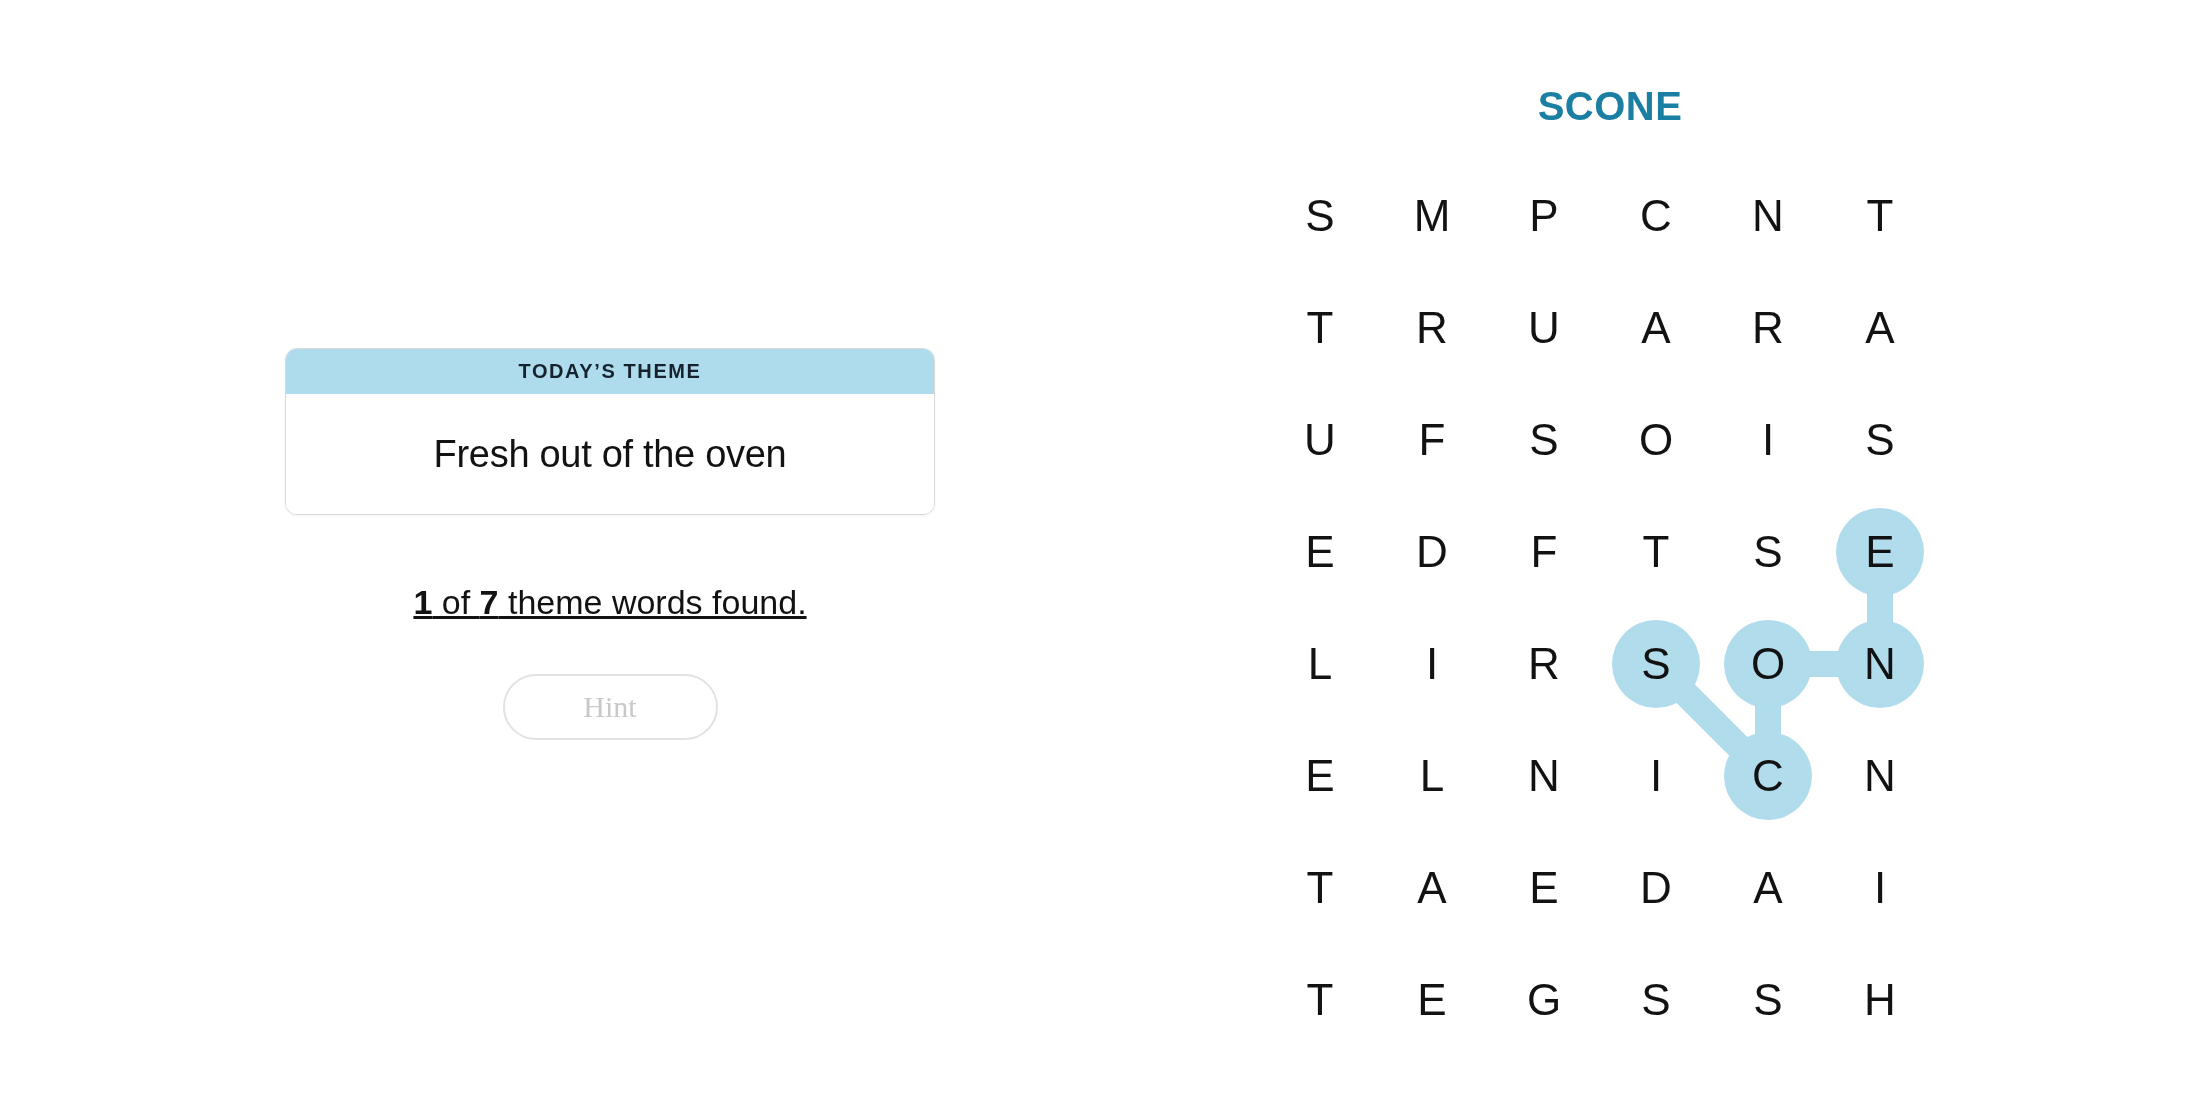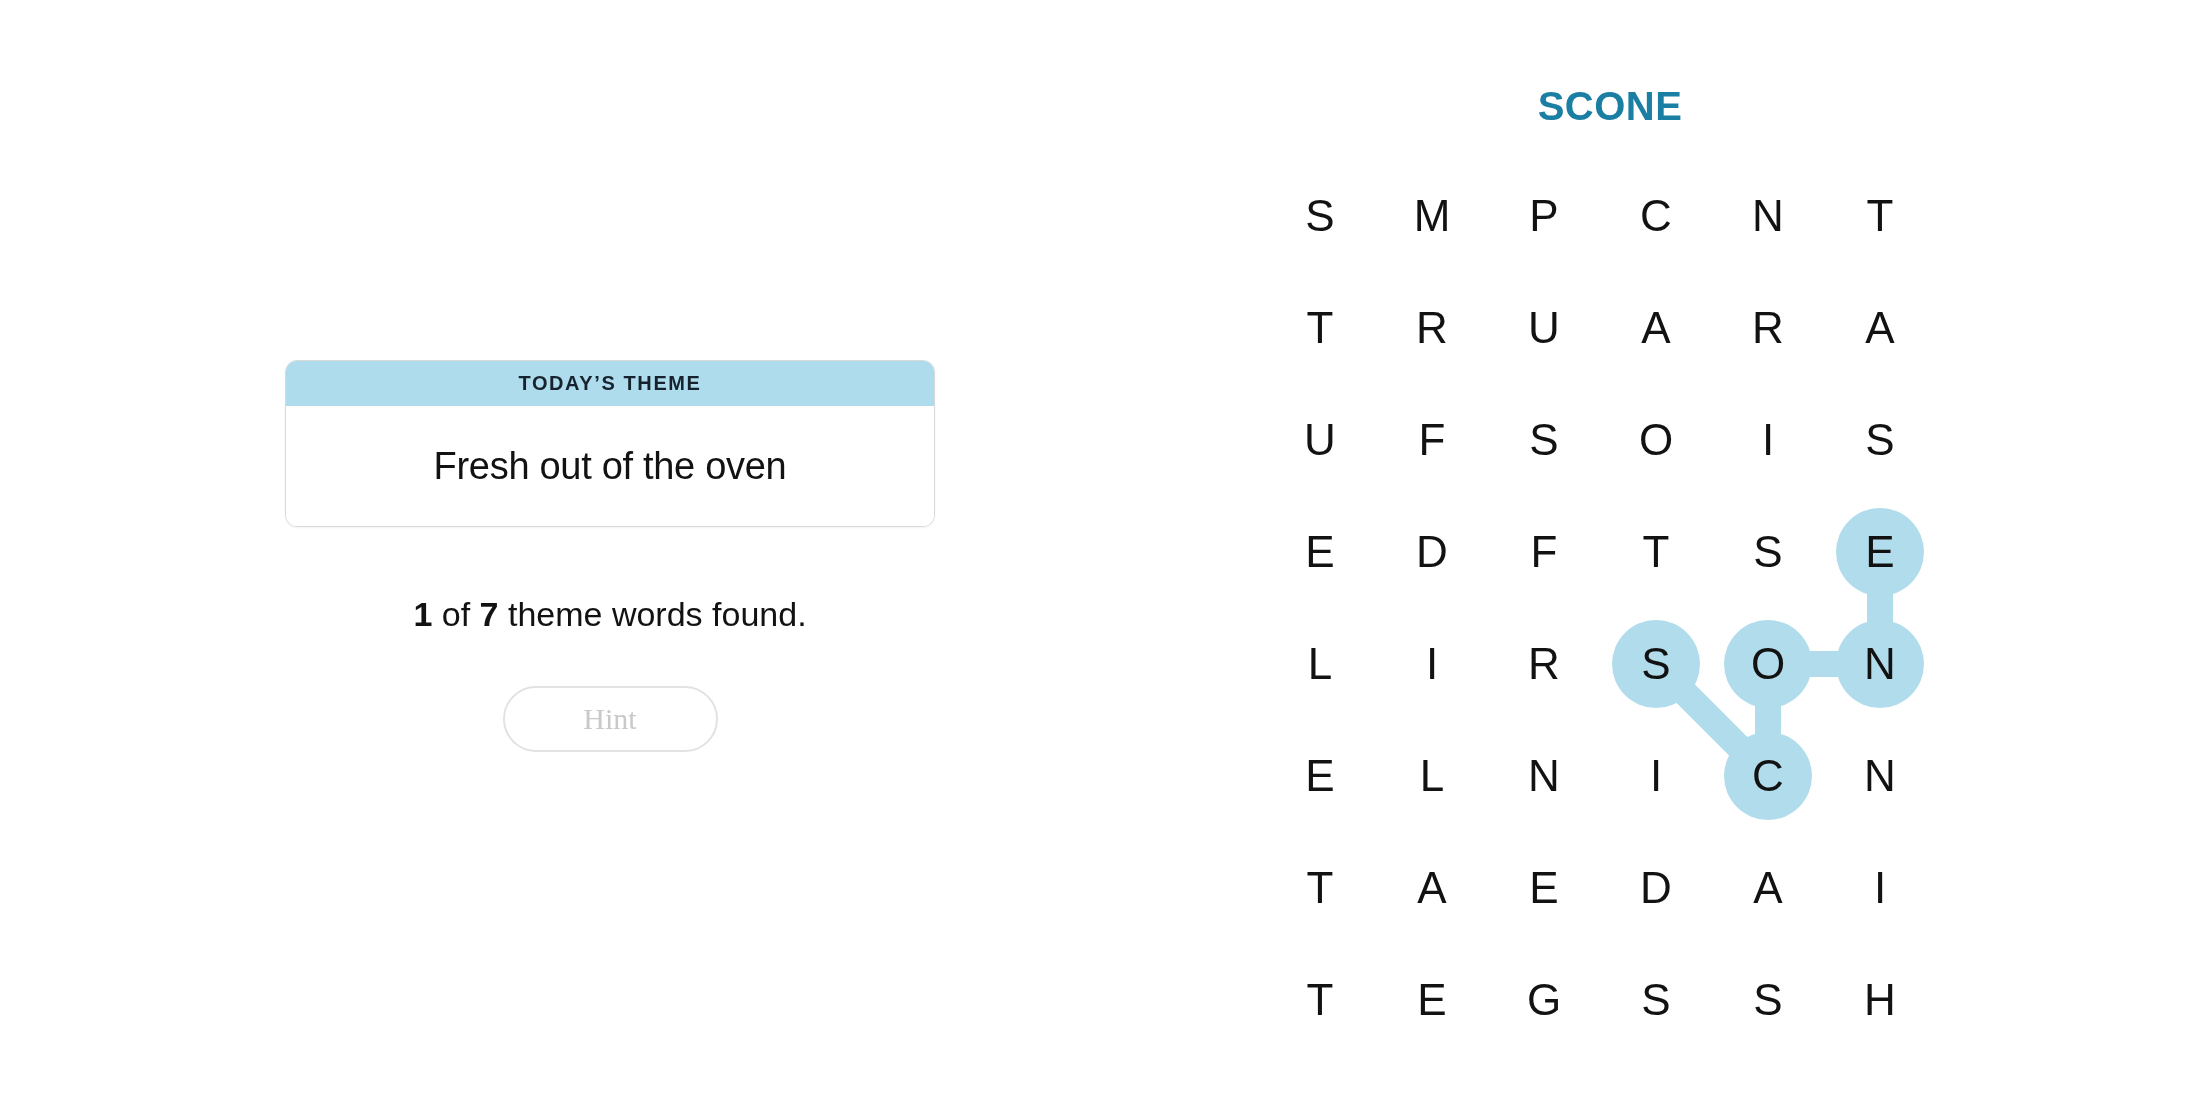--- a/index.html
+++ b/index.html
@@ -30,21 +30,21 @@
     letter-spacing: 0.5px;
     color: #1a7fa2;
     white-space: nowrap;
     margin-top: 44px;
   }
 
   
   #left-panel {
     position: absolute;
     left: 285px;
-    top: 360px;
+    top: 348px;
     width: 650px;
   }
 
   #theme-card {
     width: 650px;
     border: 1px solid #d9d9d9;
     border-radius: 12px;
     overflow: hidden;
     background: #ffffff;
     box-shadow: 0 1px 2px rgba(0,0,0,0.05);
@@ -76,20 +76,21 @@
     letter-spacing: -0.3px;
     text-align: right;
   }
 
   #progress-line {
     margin-top: 68px;
     text-align: center;
     font-size: 34px;
     color: #121212;
     font-weight: normal;
+    text-decoration: underline;
   }
   #progress-line b { font-weight: bold; }
 
   #hint-button-wrap {
     margin-top: 52px;
     display: flex;
     justify-content: center;
   }
 
   #hint-button {

